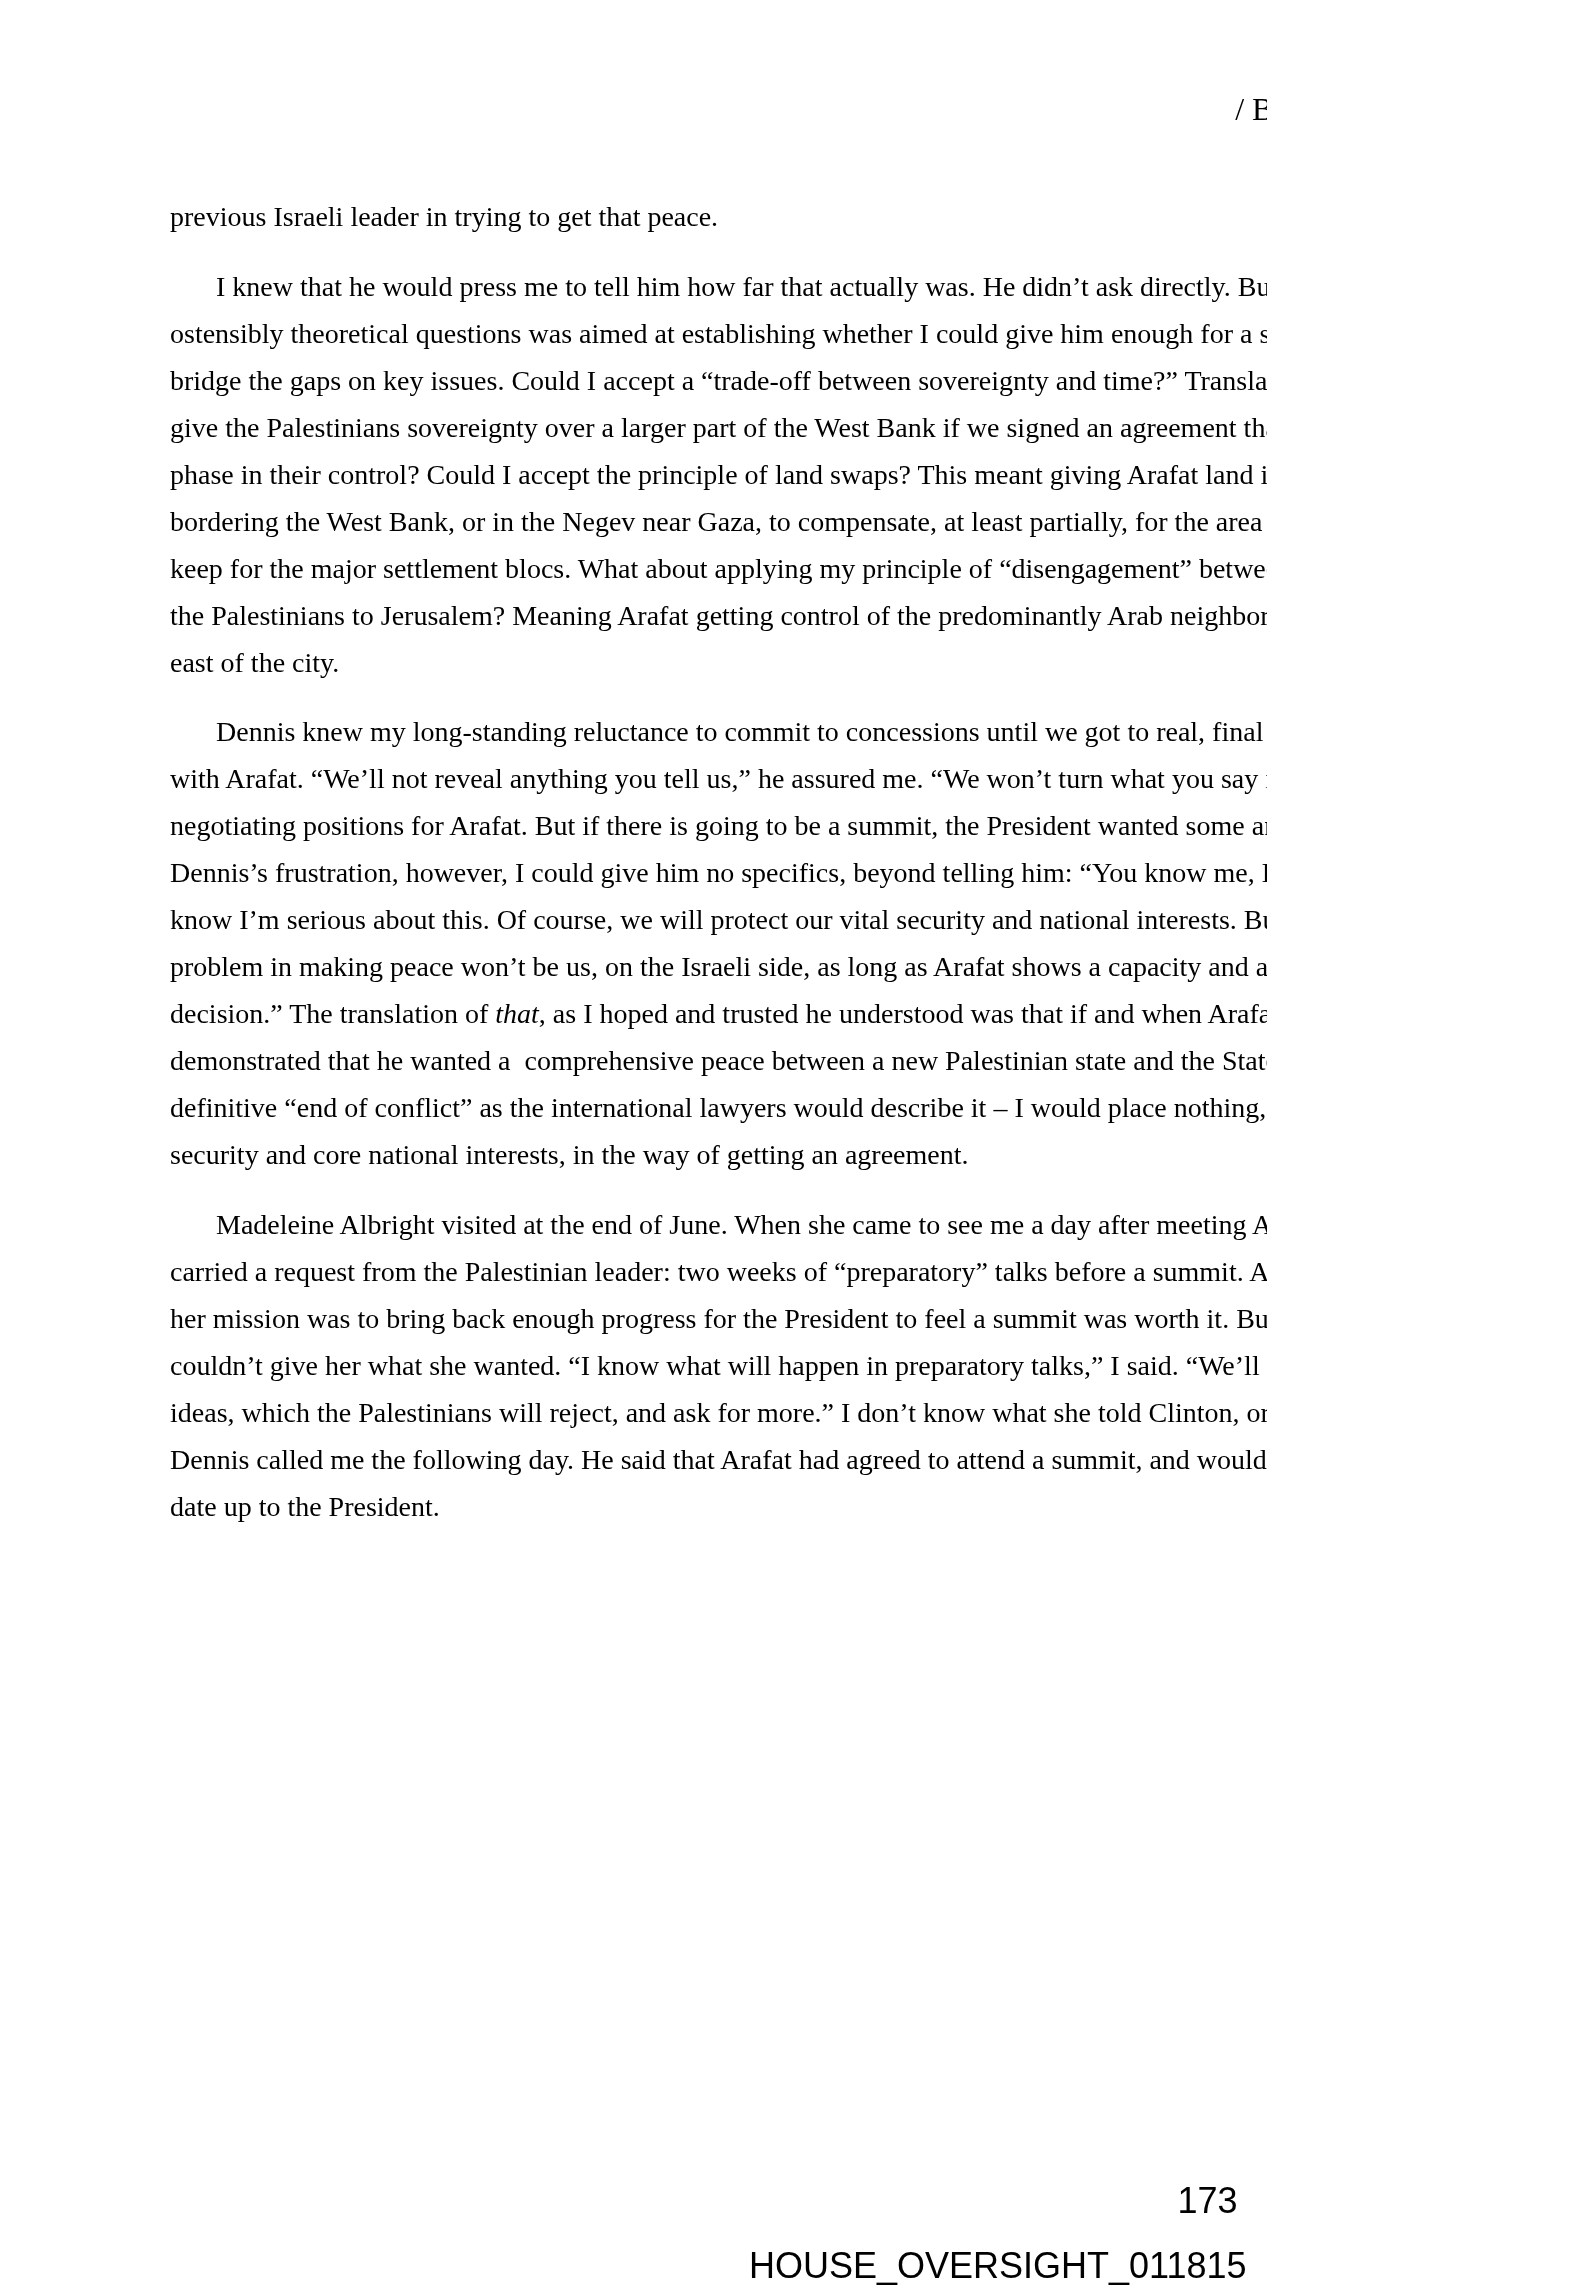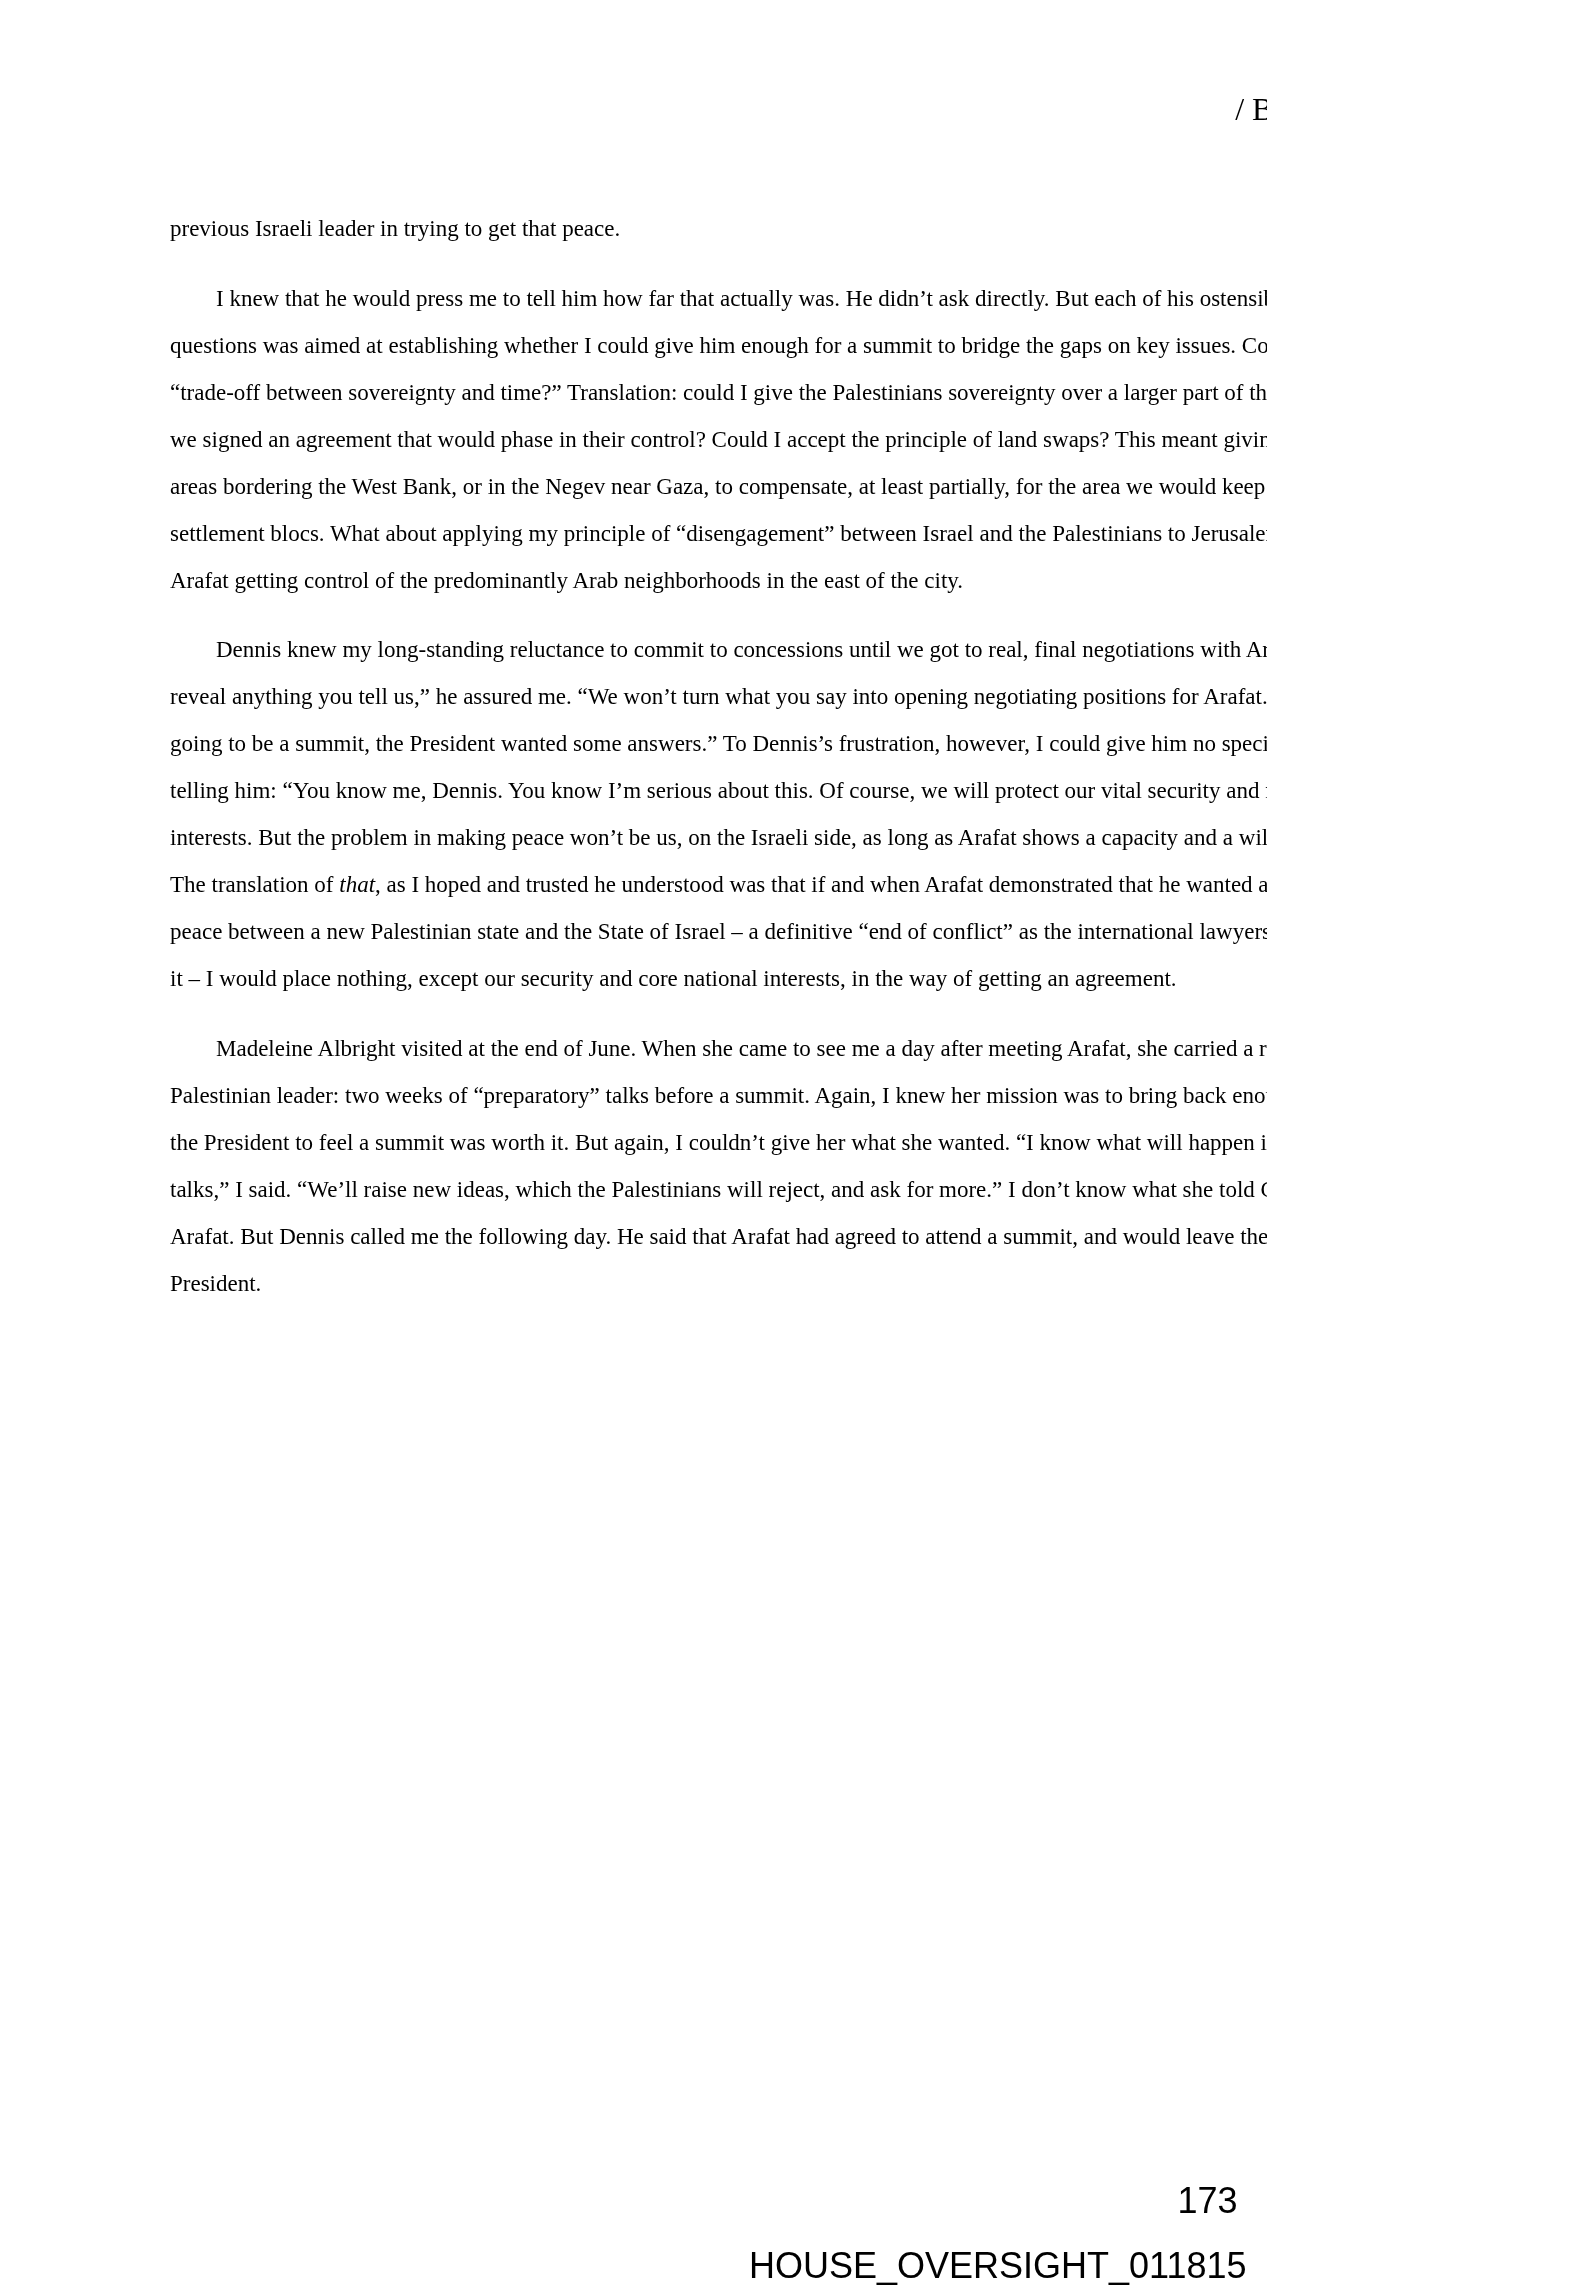--- a/index.html
+++ b/index.html
@@ -21,24 +21,24 @@
     top: 92px;
     left: 170px;
     width: 1251px;
     text-align: right;
     font-size: 32px;
     line-height: 1.1;
     white-space: pre;
   }
   .body-text {
     position: absolute;
-    top: 205px;
+    top: 193px;
     left: 170px;
     width: 1251px;
-    font-size: 23px;
+    font-size: 28px;
     line-height: 47px;
     text-align: left;
   }
   .para {
     margin: 0 0 22.5px 0;
     white-space: pre-wrap;
   }
   .para.indent {
     text-indent: 46px;
   }

